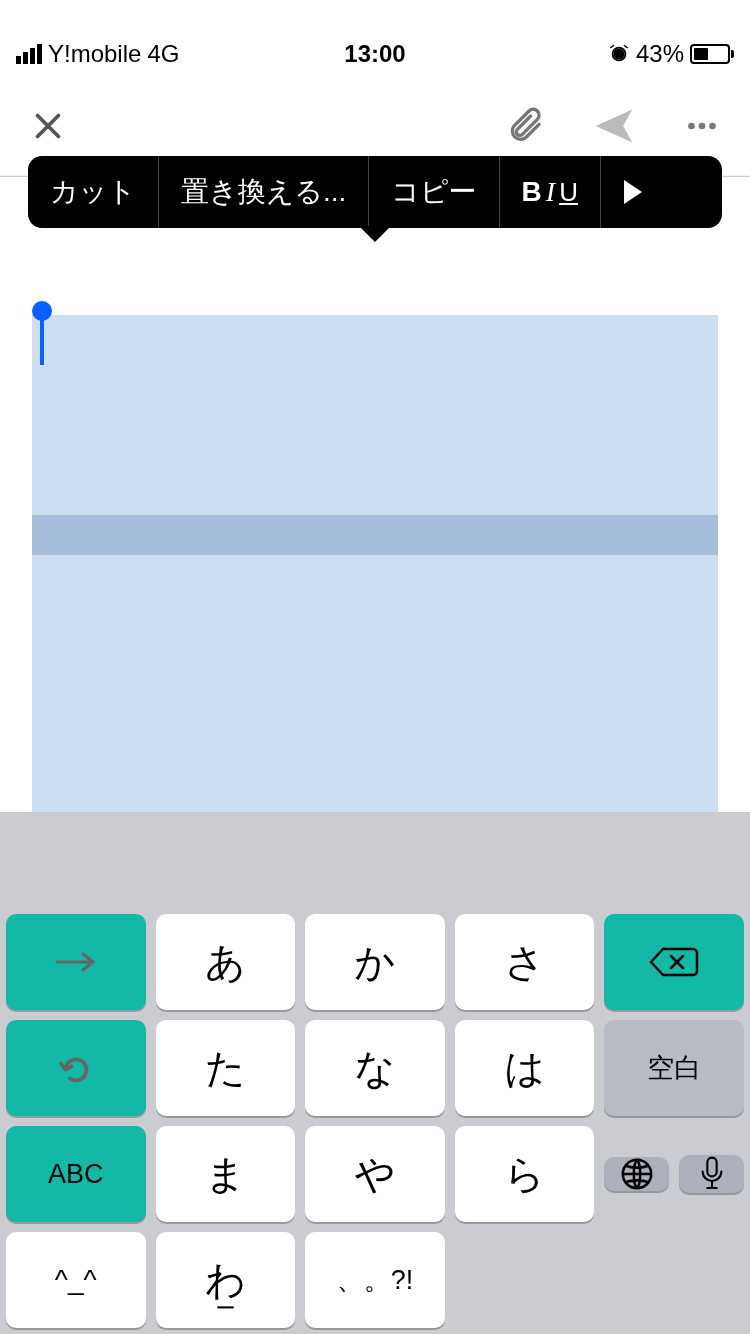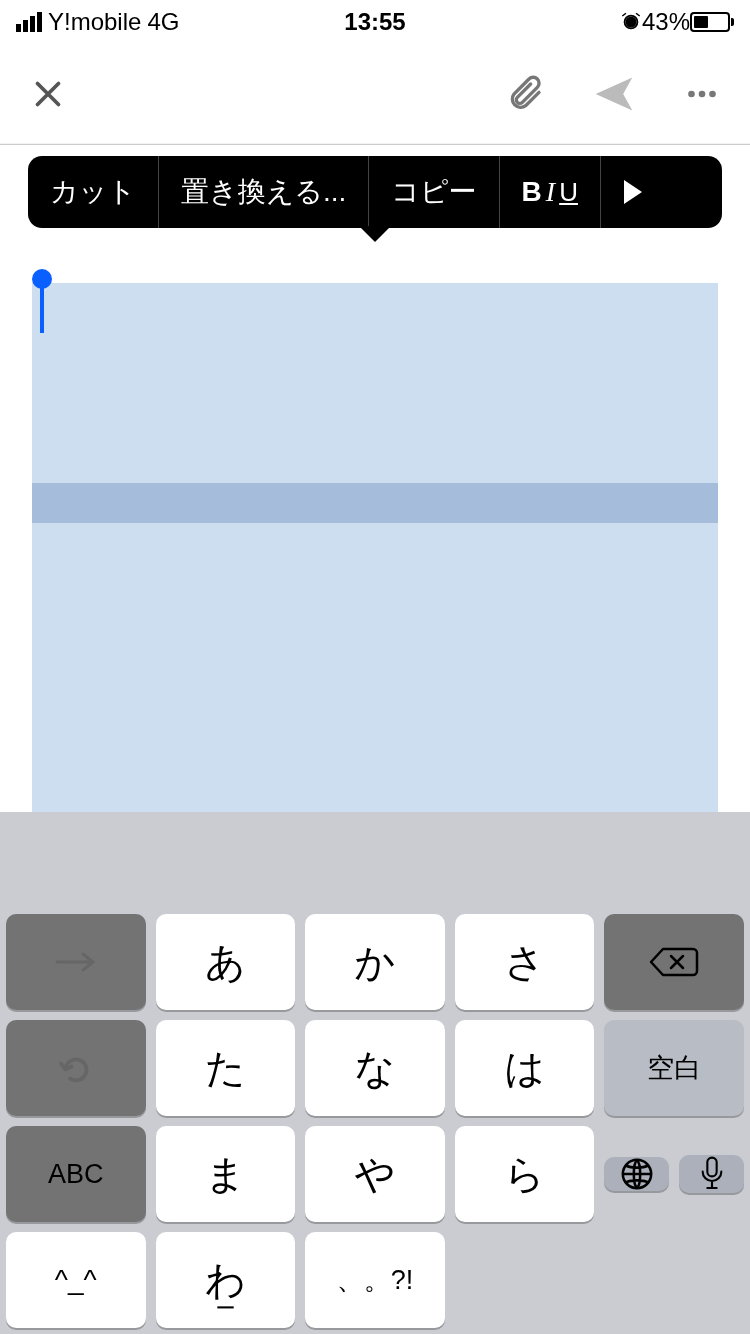--- a/index.html
+++ b/index.html
@@ -13,24 +13,25 @@
     }
     
     .status-bar {
       height: 44px;
       display: flex;
       align-items: center;
       padding: 0 16px;
       font-size: 24px;
       font-weight: 500;
       color: #000;
+      margin-top: 32px;
     }
     .status-left { display: flex; align-items: center; gap: 6px; flex: 1; }
     .status-center { flex: 0; font-weight: 600; }
-    .status-right { display: flex; align-items: center; flex: 1; justify-content: flex-end; }
+    .status-right { display: flex; align-items: center; gap: 6px; flex: 1; justify-content: flex-end; }
     .signal-bars { display: flex; align-items: flex-end; gap: 2px; }
     .signal-bars span { width: 5px; background: #000; display: inline-block; }
     .signal-bars span:nth-child(1){height:8px}
     .signal-bars span:nth-child(2){height:12px}
     .signal-bars span:nth-child(3){height:16px}
     .signal-bars span:nth-child(4){height:20px}
     .battery { display:flex; align-items:center; }
     .battery-body { width: 40px; height: 20px; border: 2px solid #000; border-radius: 4px; position: relative; padding: 2px; }
     .battery-fill { width: 43%; height: 100%; background: #000; border-radius: 1px; }
     .battery-tip { width: 3px; height: 8px; background: #000; border-radius: 0 2px 2px 0; margin-left:1px;}
@@ -140,21 +141,21 @@
     .key {
       background: #fff;
       border-radius: 10px;
       display: flex;
       align-items: center;
       justify-content: center;
       font-size: 40px;
       color: #000;
       box-shadow: 0 2px 0 rgba(0,0,0,0.25);
     }
-    .key.fn { background: #737373; }
+    .key.fn { background: #14b8a6; }
     .key.fn-light { background: #b8bcc4; }
     .key.enter { grid-row: span 2; font-size: 30px; }
     .key.small { font-size: 27px; }
     .key.split { display:flex; padding:0; gap:0; background:transparent; box-shadow:none;}
     .key.split .half { flex:1; background:#abb0ba; display:flex;align-items:center;justify-content:center;border-radius:10px;box-shadow: 0 2px 0 rgba(0,0,0,0.25);}
     .key.split .half:first-child{margin-right:5px;}
     .key.split .half:last-child{margin-left:5px;}
     .wa-key { position:relative; }
     .wa-under { position:absolute; bottom:6px; font-size:20px;}
   </style>
@@ -165,21 +166,21 @@
   <div class="status-left">
     <div class="signal-bars">
       <span></span>
         <span></span>
         <span></span>
         <span></span>
     </div>
     <span>Y!mobile</span>
     <span>4G</span>
   </div>
-  <div class="status-center">13:55</div>
+  <div class="status-center">13:00</div>
   <div class="status-right">
     <svg width="22" height="22" viewBox="0 0 24 24">
         <path fill="#000" d="M12 4a8 8 0 108 8 8 8 0 00-8-8zm0 14a6 6 0 116-6 6 6 0 01-6 6zM6 2L2 5l1 1 4-3zM18 2l4 3-1 1-4-3z"></path>
         <circle cx="12" cy="12" r="6" fill="#000"></circle>
       </svg>
     <span>43%</span>
     <div class="battery">
       <div class="battery-body">
           <div class="battery-fill"></div>
         </div>

